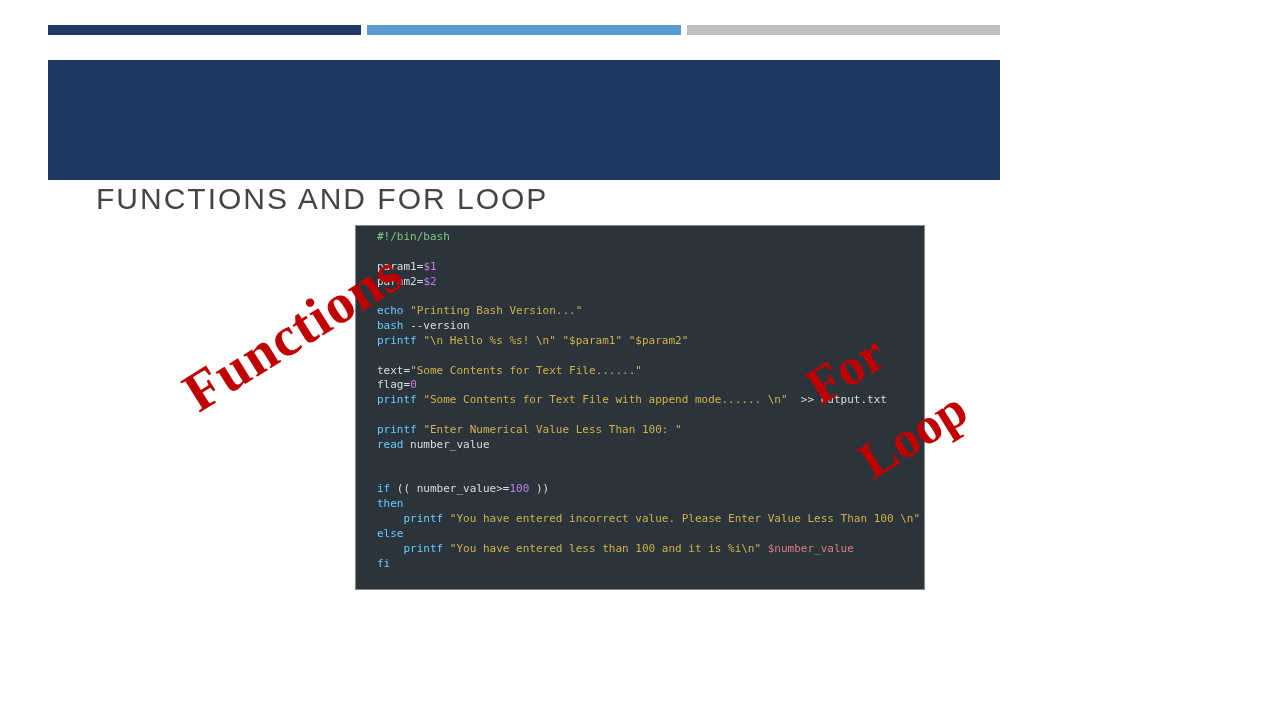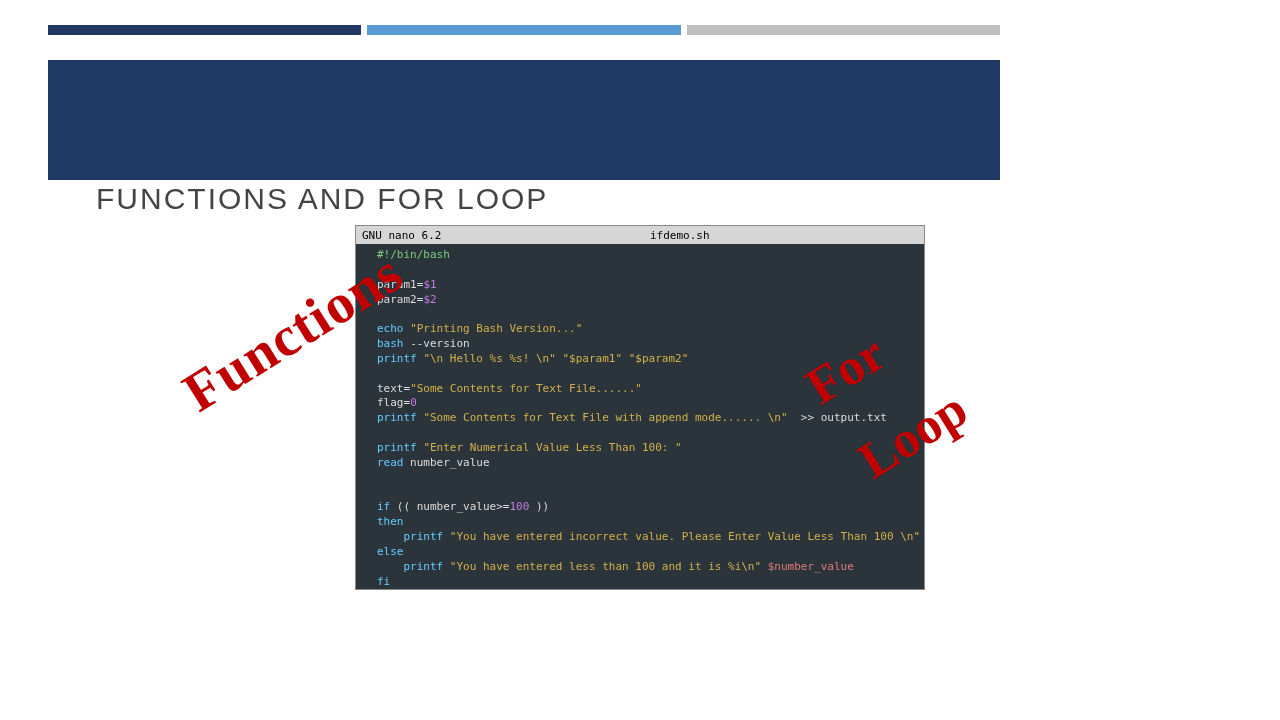--- a/index.html
+++ b/index.html
@@ -36,24 +36,20 @@
     <div class="seg seg1"></div>
     <div class="seg seg2"></div>
     <div class="seg seg3"></div>
   </div>
 
   <div class="title-band">
     <div class="title-text">FUNCTIONS AND FOR LOOP</div>
   </div>
 
   <div class="terminal">
-    <div class="terminal-header">
-      <span class="left">GNU nano 6.2</span>
-      <span class="center">ifdemo.sh</span>
-    </div>
     <div class="code"><span class="cmt">#!/bin/bash</span>
 
 <span>param1</span>=<span class="num">$1</span>
 <span>param2</span>=<span class="num">$2</span>
 
 <span class="kw">echo</span> <span class="str">"Printing Bash Version..."</span>
 <span class="kw">bash</span> <span>--version</span>
 <span class="kw">printf</span> <span class="str">"\n Hello %s %s! \n" "$param1" "$param2"</span>
 
 <span>text</span>=<span class="str">"Some Contents for Text File......"</span>

